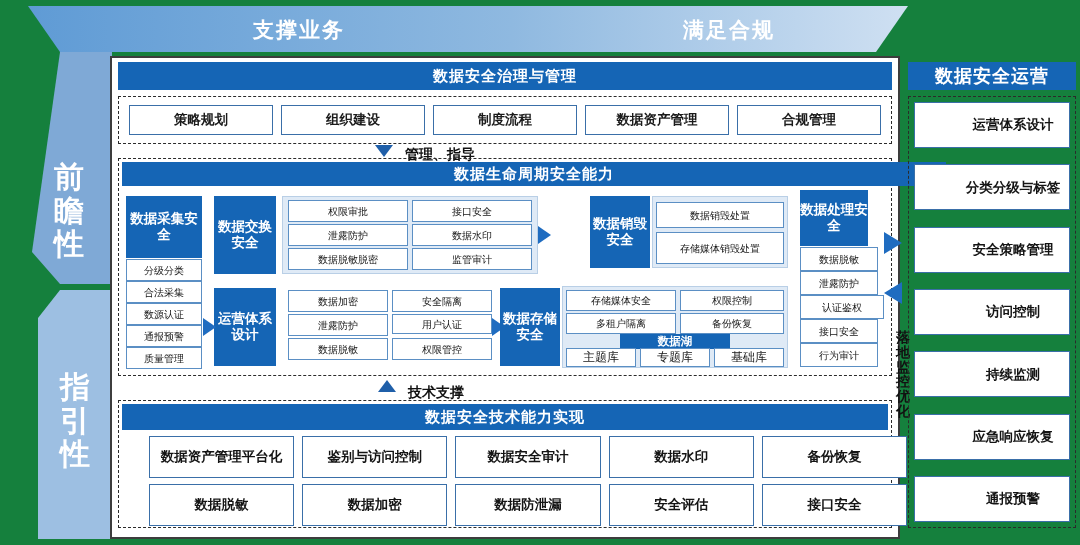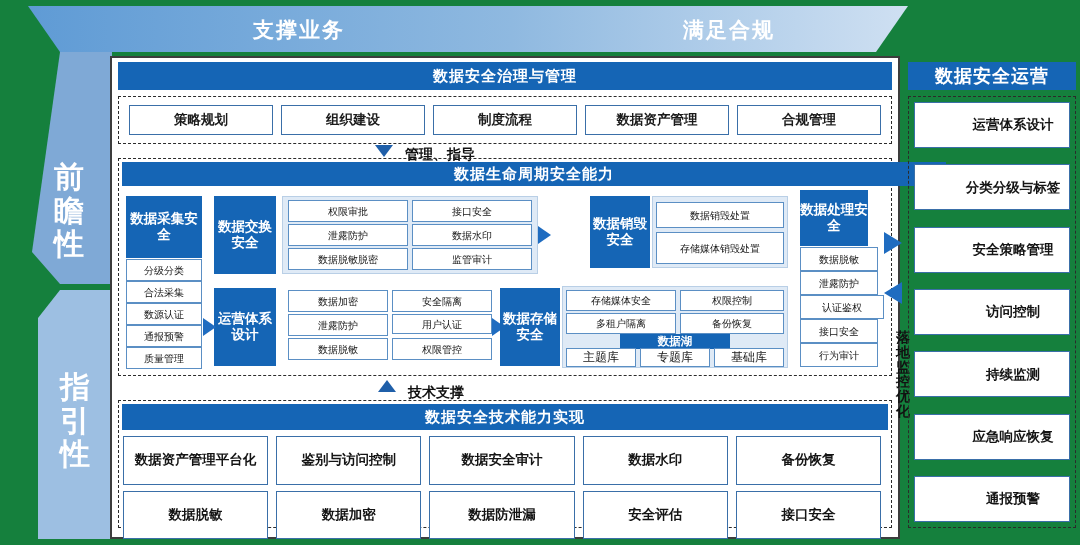--- a/index.html
+++ b/index.html
@@ -229,24 +229,24 @@
   .tech-bar {
     position: absolute;
     left: 122px;
     top: 404px;
     width: 766px;
     height: 26px;
     font-size: 15px;
   }
   .tech-grid {
     position: absolute;
-    left: 110px;
+    left: 136px;
     top: 436px;
     width: 758px;
-    height: 103px;
+    height: 90px;
     display: grid;
     grid-template-columns: repeat(5, 1fr);
     grid-template-rows: repeat(2, 1fr);
     gap: 6px 8px;
     padding-left: 13px;
   }
   .tech-item {
     border: 1.2px solid #3a6fa8;
     background: #ffffff;
     display: flex;

